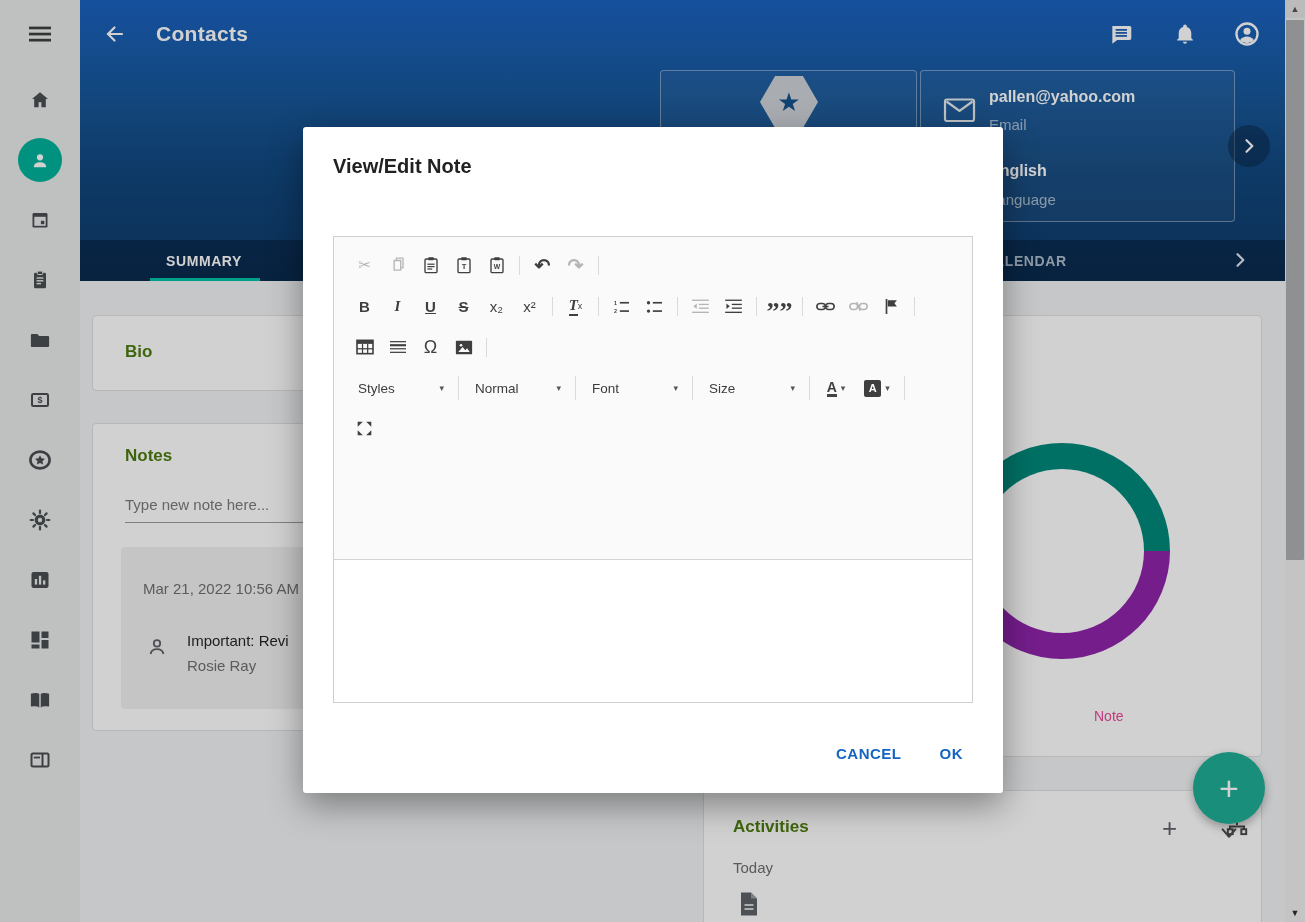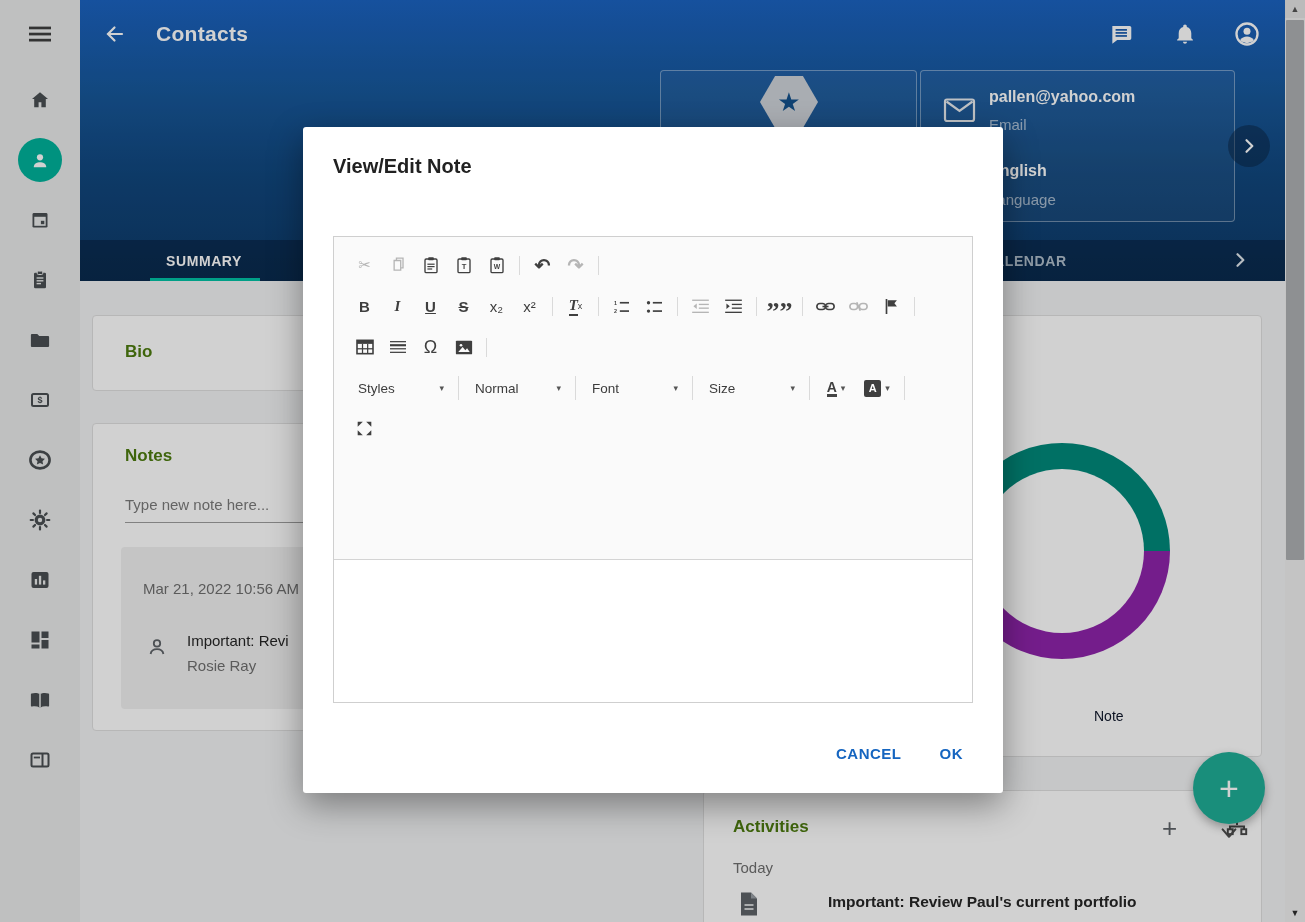--- a/index.html
+++ b/index.html
@@ -47,21 +47,21 @@
   .card-title { font-size:17px; font-weight:700; color:#4d7c0f; }
   .placeholder { color:#7b7b7b; font-size:15px; }
   .underline-field { border-bottom:1px solid #9e9e9e; }
   .note-item { position:absolute; background:#f1f1f1; border-radius:4px; }
   .muted { color:#6f6f6f; }
   .kebab { color:#565656; font-size:18px; line-height:10px; cursor:pointer; }
 
   .donut { position:absolute; width:216px; height:216px; border-radius:50%;
            background:conic-gradient(from 270deg, #00897b 0deg 180deg, #8e24aa 180deg 360deg); }
   .donut::after { content:""; position:absolute; inset:26px; border-radius:50%; background:#fff; }
-  .legend-label { position:absolute; font-size:14px; color:#0f172a; }
+  .legend-label { position:absolute; font-size:14px; color:#ec4899; }
 
   .fab { position:absolute; width:72px; height:72px; border-radius:50%; background:#1fae97;
          box-shadow:0 4px 10px rgba(0,0,0,.3); display:flex; align-items:center; justify-content:center;
          color:#fff; font-size:34px; font-weight:400; cursor:pointer; z-index:40; }
 
   
   .vscroll { position:absolute; right:0; top:0; width:20px; height:922px; background:#f0f0f0; z-index:45; }
   .vs-btn { position:absolute; left:0; width:20px; height:18px; display:flex; align-items:center; justify-content:center;
             font-size:9px; color:#555; background:#e4e4e4; cursor:pointer; }
   .vs-thumb { position:absolute; left:1px; width:18px; background:#aeb0b2; border-radius:1px; cursor:pointer; }
@@ -322,21 +322,20 @@
     <div style="position:absolute;left:34px;top:100px">
       <svg width="22" height="26" viewBox="0 0 22 26">
           <path d="M3 1.5h10l6 6v17H3z" fill="#5f6368"></path>
           <path d="M13 1.5l6 6h-6z" fill="#9aa0a6"></path>
           <g stroke="#eef0f1" stroke-width="1.6">
             <line x1="6.5" y1="14" x2="15.5" y2="14"></line>
             <line x1="6.5" y1="18" x2="15.5" y2="18"></line>
           </g>
         </svg>
     </div>
-    <div style="position:absolute;left:124px;top:102px;font-size:15.5px;font-weight:700;color:#262626">Important: Review Paul's current portfolio</div>
   </div>
 
   <div class="fab" style="left:1113px;top:752px">
     <span>+</span>
   </div>
   <div style="position:absolute;left:1138px;top:826px;cursor:pointer">
     <svg width="22" height="16" viewBox="0 0 24 16" fill="none" stroke="#4f4f4f" stroke-width="2.2" stroke-linecap="round" stroke-linejoin="round">
         <polyline points="5,3 12,11 19,3"></polyline>
       </svg>
   </div>

